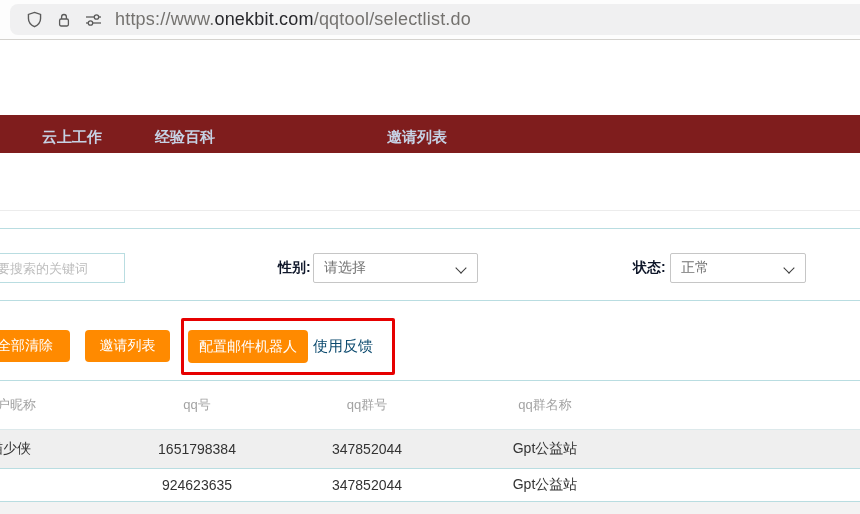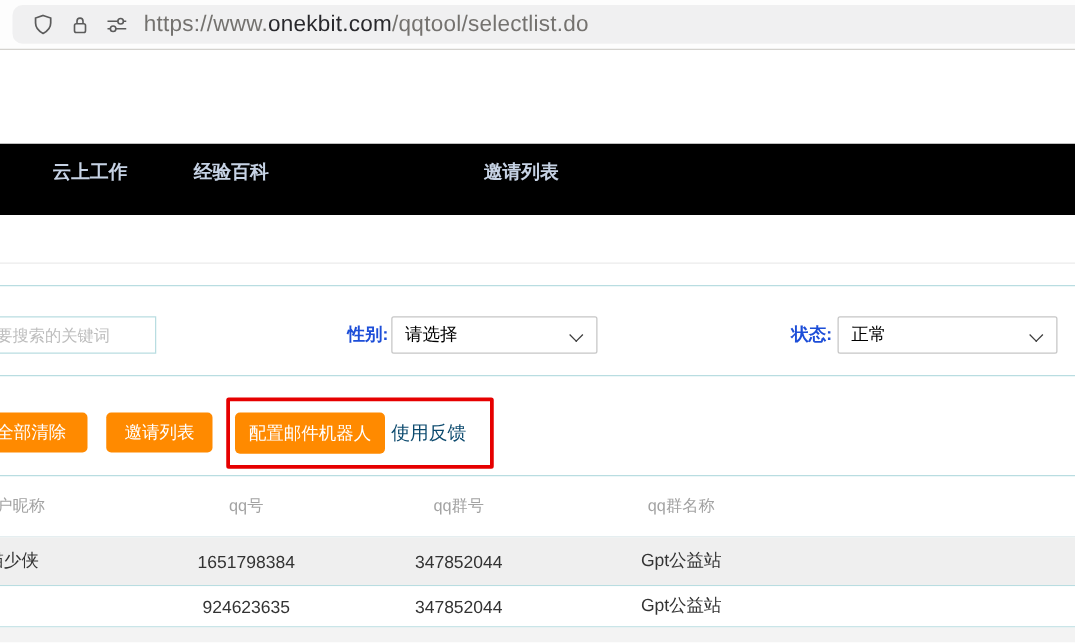--- a/index.html
+++ b/index.html
@@ -10,41 +10,41 @@
   
   .chrome{position:absolute;left:0;top:0;width:860px;height:39px;background:#fdfdfd;
           border-bottom:1px solid #d4d2ce;}
   .pill{position:absolute;left:10px;top:4px;width:866px;height:31px;background:#f0f0f1;
         border-radius:8px;display:flex;align-items:center;padding-left:16px;box-sizing:border-box;}
   .ic{display:inline-flex;align-items:center;justify-content:center;margin-right:13px;color:#5b5b5b;}
   .url{font-size:18px;color:#74726f;letter-spacing:.2px;white-space:nowrap;}
   .u-dom{color:#28282c;}
 
   
-  .nav{position:absolute;left:0;top:115px;width:860px;height:57px;background:#000000;text-align:right;}
+  .nav{position:absolute;left:0;top:115px;width:860px;height:38px;background:#7f1d1d;text-align:right;}
   .nav-item{position:absolute;top:0;height:45px;width:64px;display:flex;align-items:center;
             justify-content:center;color:#c6d2e4;font-size:15px;font-weight:bold;cursor:pointer;}
   .ni0{left:40px}.ni1{left:153px}.ni2{left:272px}.ni3{left:385px}
 
   
   .hr{position:absolute;left:0;width:860px;height:0;border-top:1px solid #ececec;}
   .hr-teal{position:absolute;left:0;width:860px;height:0;border-top:1px solid #b9dde1;}
 
   
   .search-input{position:absolute;left:-40px;top:253px;width:165px;height:30px;box-sizing:border-box;
         border:1px solid #b9dde1;padding:0 6px 0 36px;font-size:13px;color:#333;outline:none;
         font-family:inherit;}
   .search-input::placeholder{color:#bdbdbd;}
   .flabel{position:absolute;top:253px;height:30px;display:flex;align-items:center;
-          font-size:14px;font-weight:bold;color:#1d4ed8;}
+          font-size:14px;font-weight:bold;color:#0f172a;}
   .lab-gender{left:278px}.lab-status{left:633px}
   .selectbox{position:absolute;top:253px;height:30px;box-sizing:border-box;border:1px solid #c6c6c6;
              border-radius:2px;background:#fff;display:flex;align-items:center;padding:0 10px;
-             font-size:14px;color:#000000;cursor:pointer;}
-  .sel-gender{left:313px;width:165px}.sel-status{left:670px;width:176px}
+             font-size:14px;color:#737373;cursor:pointer;}
+  .sel-gender{left:313px;width:165px}.sel-status{left:670px;width:136px}
   .chev{position:absolute;right:12px;top:10px;width:7px;height:7px;border-right:1.6px solid #3c3c3c;
         border-bottom:1.6px solid #3c3c3c;transform:rotate(45deg);}
 
   
   .btn{position:absolute;top:330px;height:32px;background:#ff8a00;border:none;border-radius:4px;
        color:#fff;font-size:14px;display:flex;align-items:center;justify-content:center;
        cursor:pointer;font-family:inherit;}
   .btn-clear{left:-20px;width:90px}
   .btn-invite{left:85px;width:85px}
   .btn-mailbot{left:188px;width:120px;height:33px}

